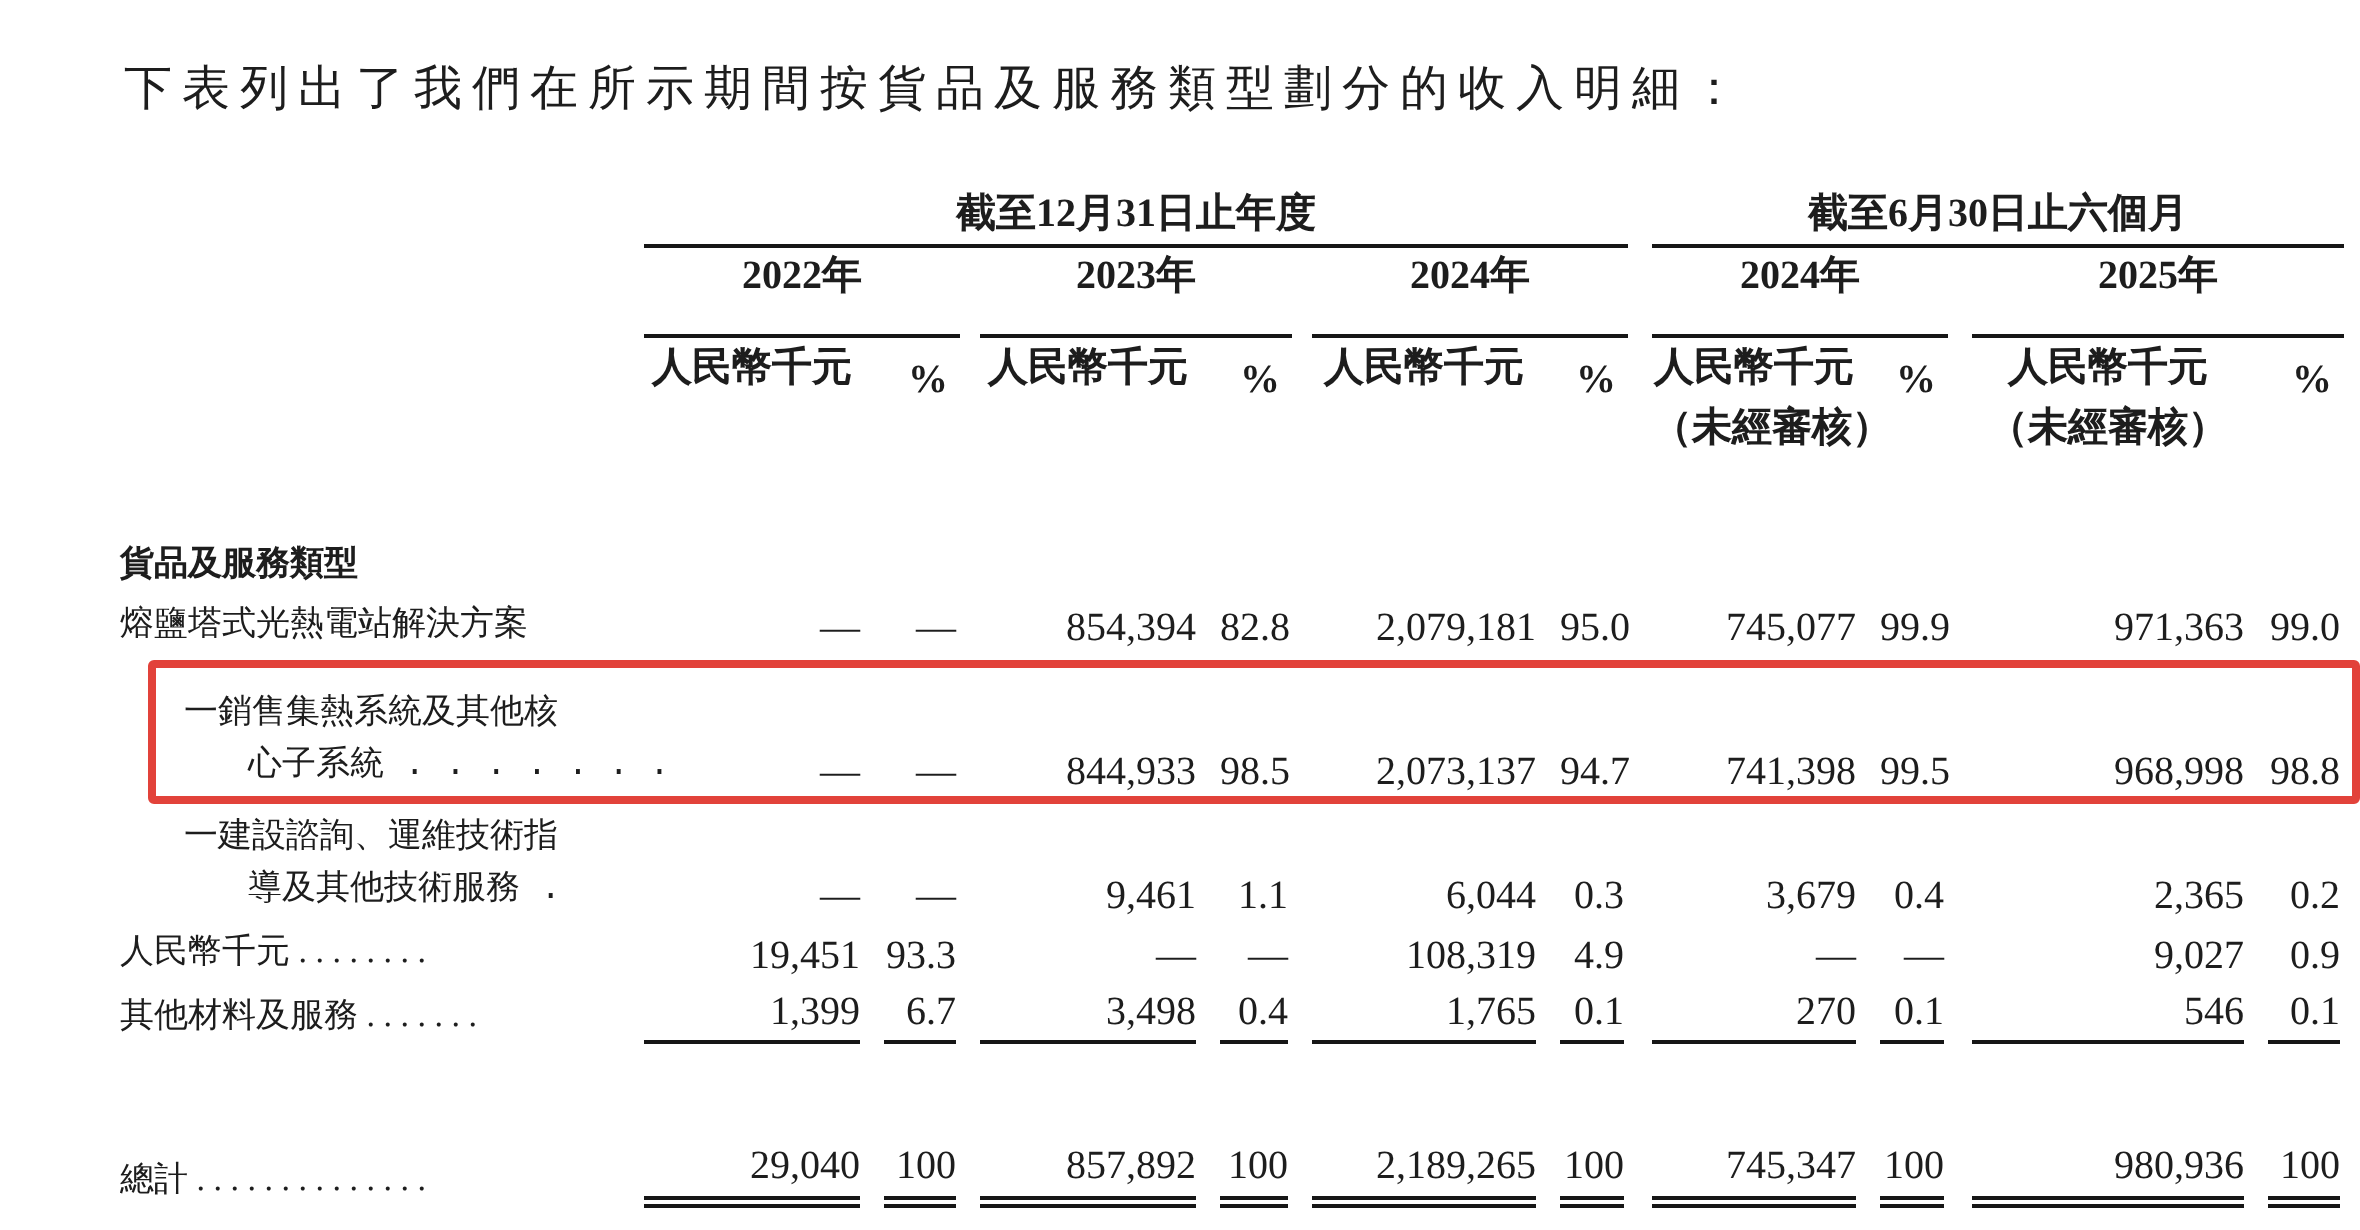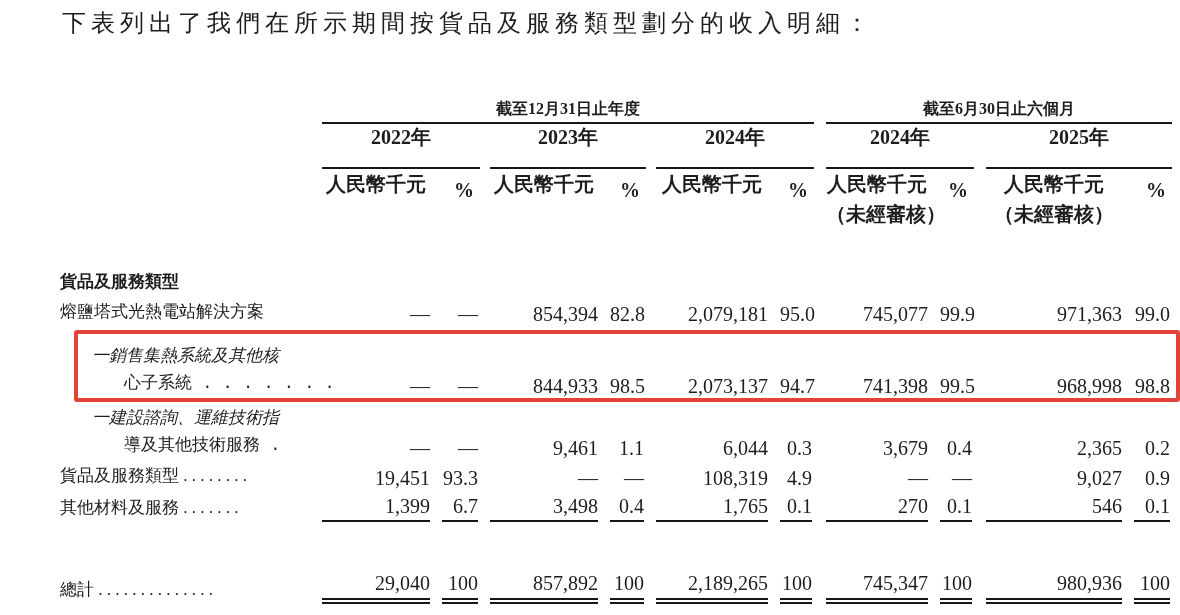--- a/index.html
+++ b/index.html
@@ -2,41 +2,41 @@
 <html><head>
 <meta charset="utf-8">
 <style>
   html,body { margin:0; padding:0; background:#ffffff; }
   .page {
     position:relative; width:1180px; height:615px; overflow:hidden;
     background:#ffffff; color:#1d1d1d;
     font-family:"Liberation Serif","DejaVu Serif",serif;
   }
   .title {
-    position:absolute; left:62px; top:7px;
+    position:absolute; left:62px; top:28px;
     font-size:24px; letter-spacing:5px; font-weight:400; white-space:nowrap;
   }
   table.rev {
     position:absolute; left:60px; top:92px; width:1112px;
     border-collapse:collapse; table-layout:fixed; font-size:20px;
   }
   td, th { padding:0; margin:0; }
   th { font-weight:bold; }
   .grp { text-align:center; vertical-align:bottom; padding-bottom:2px;
-         border-bottom:2px solid #161616; font-size:16px; white-space:nowrap; }
+         border-bottom:2px solid #161616; font-size:20px; white-space:nowrap; }
   .yr  { text-align:center; vertical-align:bottom; padding-bottom:16px;
          border-bottom:2px solid #161616; font-size:20px; }
   .unit{ text-align:center; vertical-align:top; 
          font-size:20px; line-height:30px; white-space:nowrap; }
   .ph  { text-align:right; vertical-align:top; padding-top:10px;
          padding-right:6px; font-size:20px; }
   .lbl { text-align:left; font-size:17px; vertical-align:bottom;
          line-height:28px; white-space:nowrap; }
   .bold{ font-weight:bold; }
-  .ind1{ padding-left:32px;font-style:italic; }
+  .ind1{ padding-left:32px; }
   .ind2{ padding-left:64px;font-family:Liberation Mono, monospace; }
   .v   { text-align:right; vertical-align:bottom; font-size:20px; }
   .p   { text-align:right; vertical-align:bottom; font-size:20px;
          padding-left:12px; padding-right:2px; }
   .rl  { border-bottom:2px solid #161616; padding-bottom:2px; }
   .rl2 { border-bottom:6px double #161616; padding-bottom:3px; }
   .rA  { height:31px; }  .rB { height:40px; }  .rC { height:68px; }
   .rSp { height:32px; }  .rSec{ height:28px; } .r0 { height:30px; }
   .r1  { height:72px; }  .r2 { height:62px; }  .r3 { height:30px; }
   .r4  { height:32px;margin-top:24px; }  .rGap{ height:48px; } .rTot{ height:34px; }
@@ -185,21 +185,21 @@
       <td class="p">0.3</td>
       <td></td>
       <td class="v">3,679</td>
       <td class="p">0.4</td>
       <td></td>
       <td class="v">2,365</td>
       <td class="p">0.2</td>
     </tr>
 
     <tr class="r3">
-      <td class="lbl">貨品及服務類型  . . . . . . . .</td>
+      <td class="lbl">人民幣千元  . . . . . . . .</td>
       <td class="v">19,451</td>
       <td class="p">93.3</td>
       <td></td>
       <td class="v">—</td>
       <td class="p">—</td>
       <td></td>
       <td class="v">108,319</td>
       <td class="p">4.9</td>
       <td></td>
       <td class="v">—</td>

